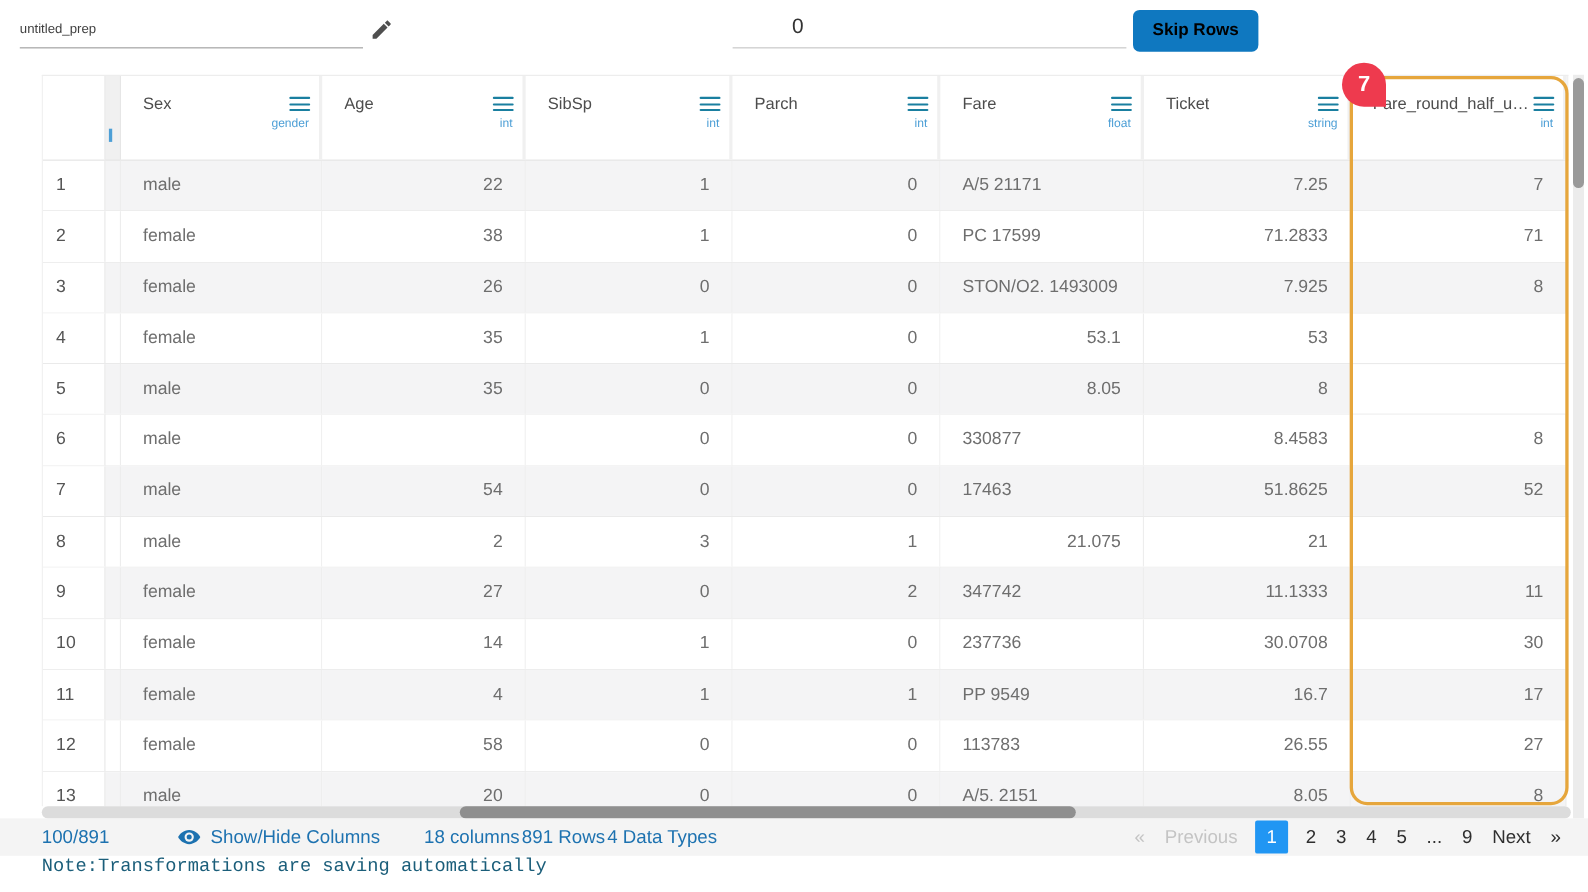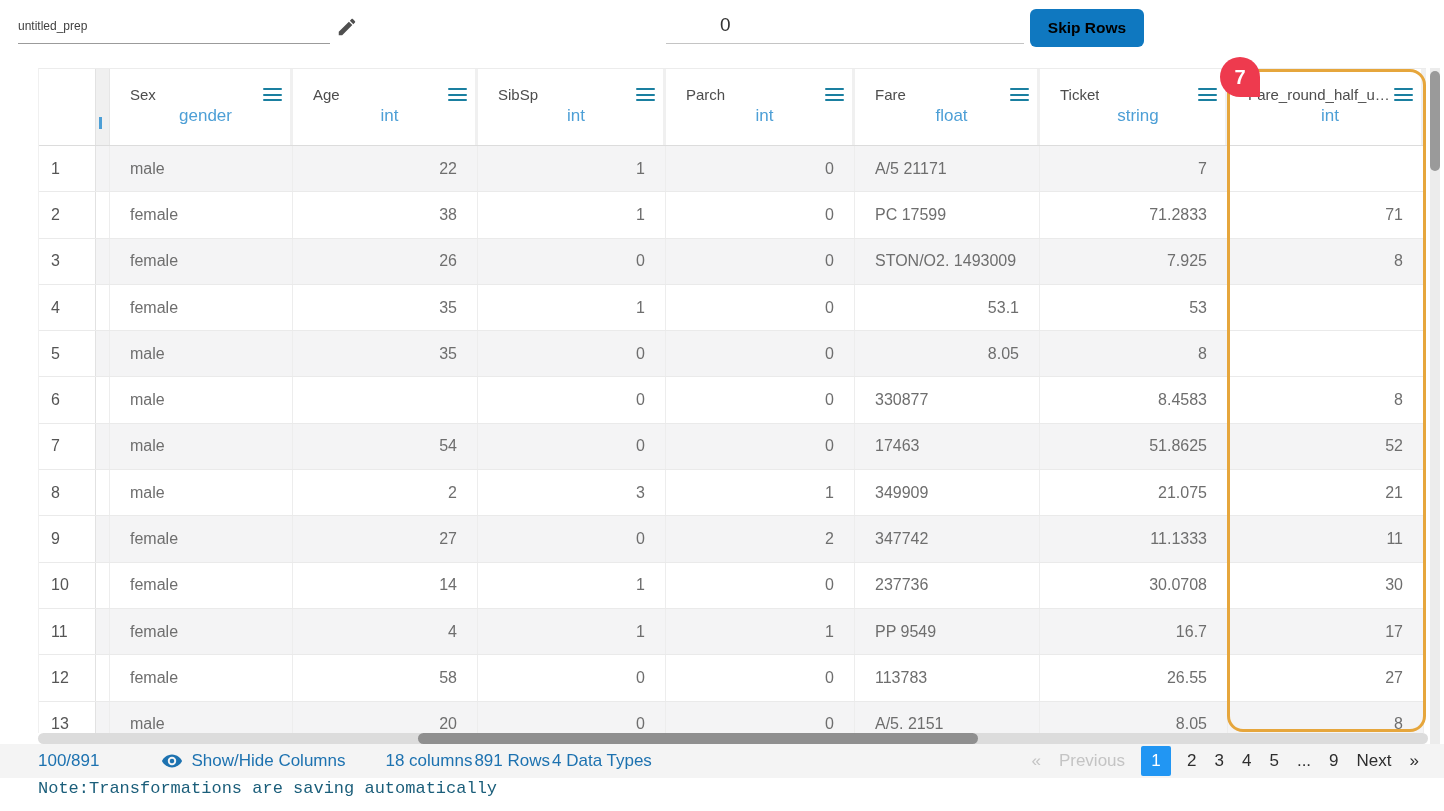--- a/index.html
+++ b/index.html
@@ -26,21 +26,21 @@
   .thead { height:77px; background:#f0f0f0; border-bottom:1px solid #dcdcdc; }
   .hcell { background:#fff; border-right:3px solid #f0f0f0; padding:16px 8px 0 20px;
     overflow:hidden; white-space:nowrap; cursor:pointer; }
   .hcell.num { background:#fff; border-right:1px solid #e2e2e2; cursor:default; }
   .hcell.sliver { background:#f0f0f0; border-right:1px solid #e6e6e6; padding:0; position:relative; cursor:default; }
   .hcell.sliver::after { content:""; position:absolute; left:3px; top:48px; width:3px; height:12px; background:#4d9fd6; }
   .hrow { display:flex; justify-content:space-between; align-items:center; }
   .hname { font-size:15px; color:#4d4d4d; overflow:hidden; text-overflow:ellipsis; max-width:150px; }
   .burger { display:inline-block; padding-top:3px; }
   .burger i { display:block; width:19px; height:2px; background:#1a7fa0; border-radius:1px; margin:0 0 3.5px 0; }
-  .htype { text-align:center; font-size:17px; color:#4d9fd6; margin-top:1px; padding-right:1px; }
+  .htype { text-align:right; font-size:11px; color:#4d9fd6; margin-top:1px; padding-right:1px; }
 
   .tbody { height:588px; overflow:hidden; }
   .row { height:46.3px; border-bottom:1px solid #eaeaea; }
   .cell { display:flex; align-items:center; font-size:16px; color:#6e6e6e;
     border-right:1px solid #ededed; overflow:hidden; white-space:nowrap; background:#fff; }
   .row:nth-child(odd) .cell:not(.num) { background:#f4f4f5; }
   .cell.num { background:#fff; border-right:1px solid #e2e2e2; color:#555; padding-left:12px; }
   .cell.al { justify-content:flex-start; padding-left:20px; }
   .cell.ar { justify-content:flex-end; padding-right:20px; }
 
@@ -170,20 +170,21 @@
     </div>
   <div class="tbody" id="tbody">
       <div class="row grid">
         <div class="cell num">1</div>
         <div class="cell"></div>
         <div class="cell al">male</div>
         <div class="cell ar">22</div>
         <div class="cell ar">1</div>
         <div class="cell ar">0</div>
         <div class="cell al">A/5 21171</div>
+        <div class="cell ar">7.25</div>
         <div class="cell ar">7</div>
       </div>
       <div class="row grid">
         <div class="cell num">2</div>
         <div class="cell"></div>
         <div class="cell al">female</div>
         <div class="cell ar">38</div>
         <div class="cell ar">1</div>
         <div class="cell ar">0</div>
         <div class="cell al">PC 17599</div>
@@ -243,21 +244,20 @@
         <div class="cell ar">51.8625</div>
         <div class="cell ar">52</div>
       </div>
       <div class="row grid">
         <div class="cell num">8</div>
         <div class="cell"></div>
         <div class="cell al">male</div>
         <div class="cell ar">2</div>
         <div class="cell ar">3</div>
         <div class="cell ar">1</div>
-        <div class="cell al">349909</div>
         <div class="cell ar">21.075</div>
         <div class="cell ar">21</div>
       </div>
       <div class="row grid">
         <div class="cell num">9</div>
         <div class="cell"></div>
         <div class="cell al">female</div>
         <div class="cell ar">27</div>
         <div class="cell ar">0</div>
         <div class="cell ar">2</div>

